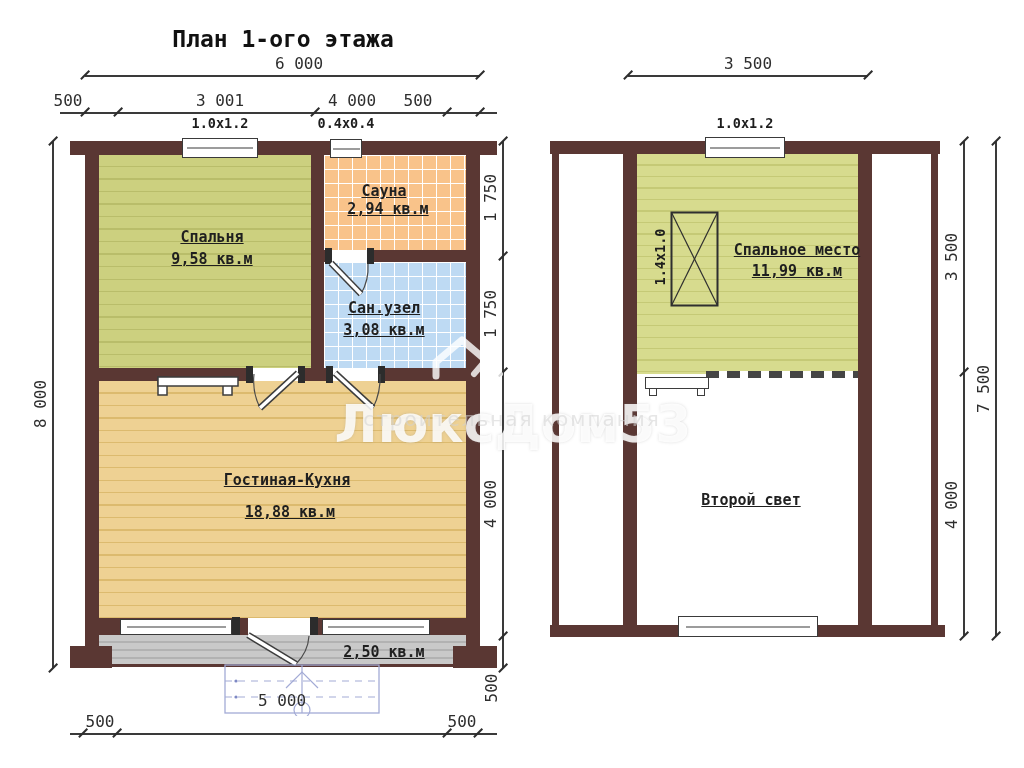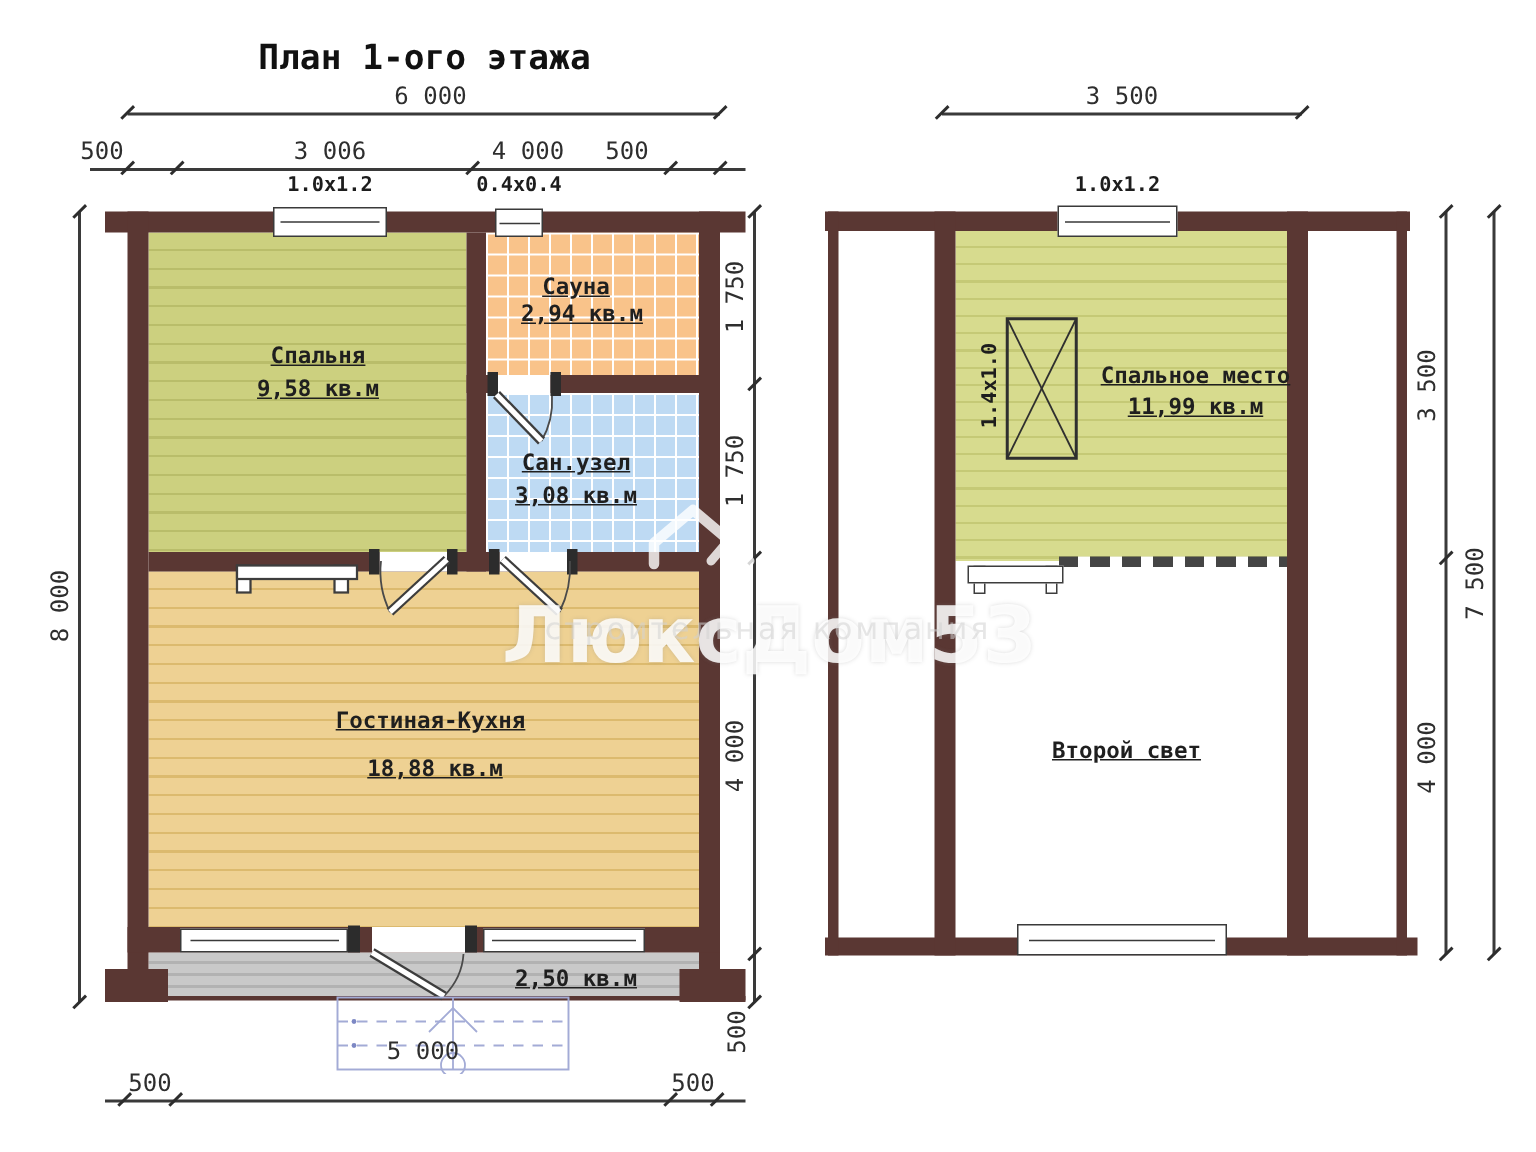--- a/index.html
+++ b/index.html
@@ -47,30 +47,30 @@
 </head>
 <body>
 
 <div class="canvas">
 
   <div class="title" style="left:283px;top:26px">План 1-ого этажа</div>
 
   <div class="dlh" style="left:85px;top:75px;width:395px"></div>
   <div class="tk" style="left:79px;top:74px"></div>
   <div class="tk" style="left:474px;top:74px"></div>
-  <div class="dlabel" style="left:287px;top:73px">6 000</div>
+  <div class="dlabel" style="left:299px;top:73px">6 000</div>
 
   <div class="dlh" style="left:60px;top:112px;width:437px"></div>
   <div class="tk" style="left:79px;top:111px"></div>
   <div class="tk" style="left:112px;top:111px"></div>
   <div class="tk" style="left:309px;top:111px"></div>
   <div class="tk" style="left:441px;top:111px"></div>
   <div class="tk" style="left:474px;top:111px"></div>
   <div class="dlabel" style="left:68px;top:110px">500</div>
-  <div class="dlabel" style="left:220px;top:110px">3 006</div>
+  <div class="dlabel" style="left:220px;top:110px">3 001</div>
   <div class="dlabel" style="left:352px;top:110px">4 000</div>
   <div class="dlabel" style="left:418px;top:110px">500</div>
 
   <div class="wlabel" style="left:220px;top:131px">1.0x1.2</div>
   <div class="wlabel" style="left:346px;top:131px">0.4x0.4</div>
 
   <div class="dlv" style="left:52px;top:141px;height:527px"></div>
   <div class="tk" style="left:47px;top:140px"></div>
   <div class="tk" style="left:47px;top:667px"></div>
   <div class="dlabel rot" style="left:40px;top:404px">8 000</div>

